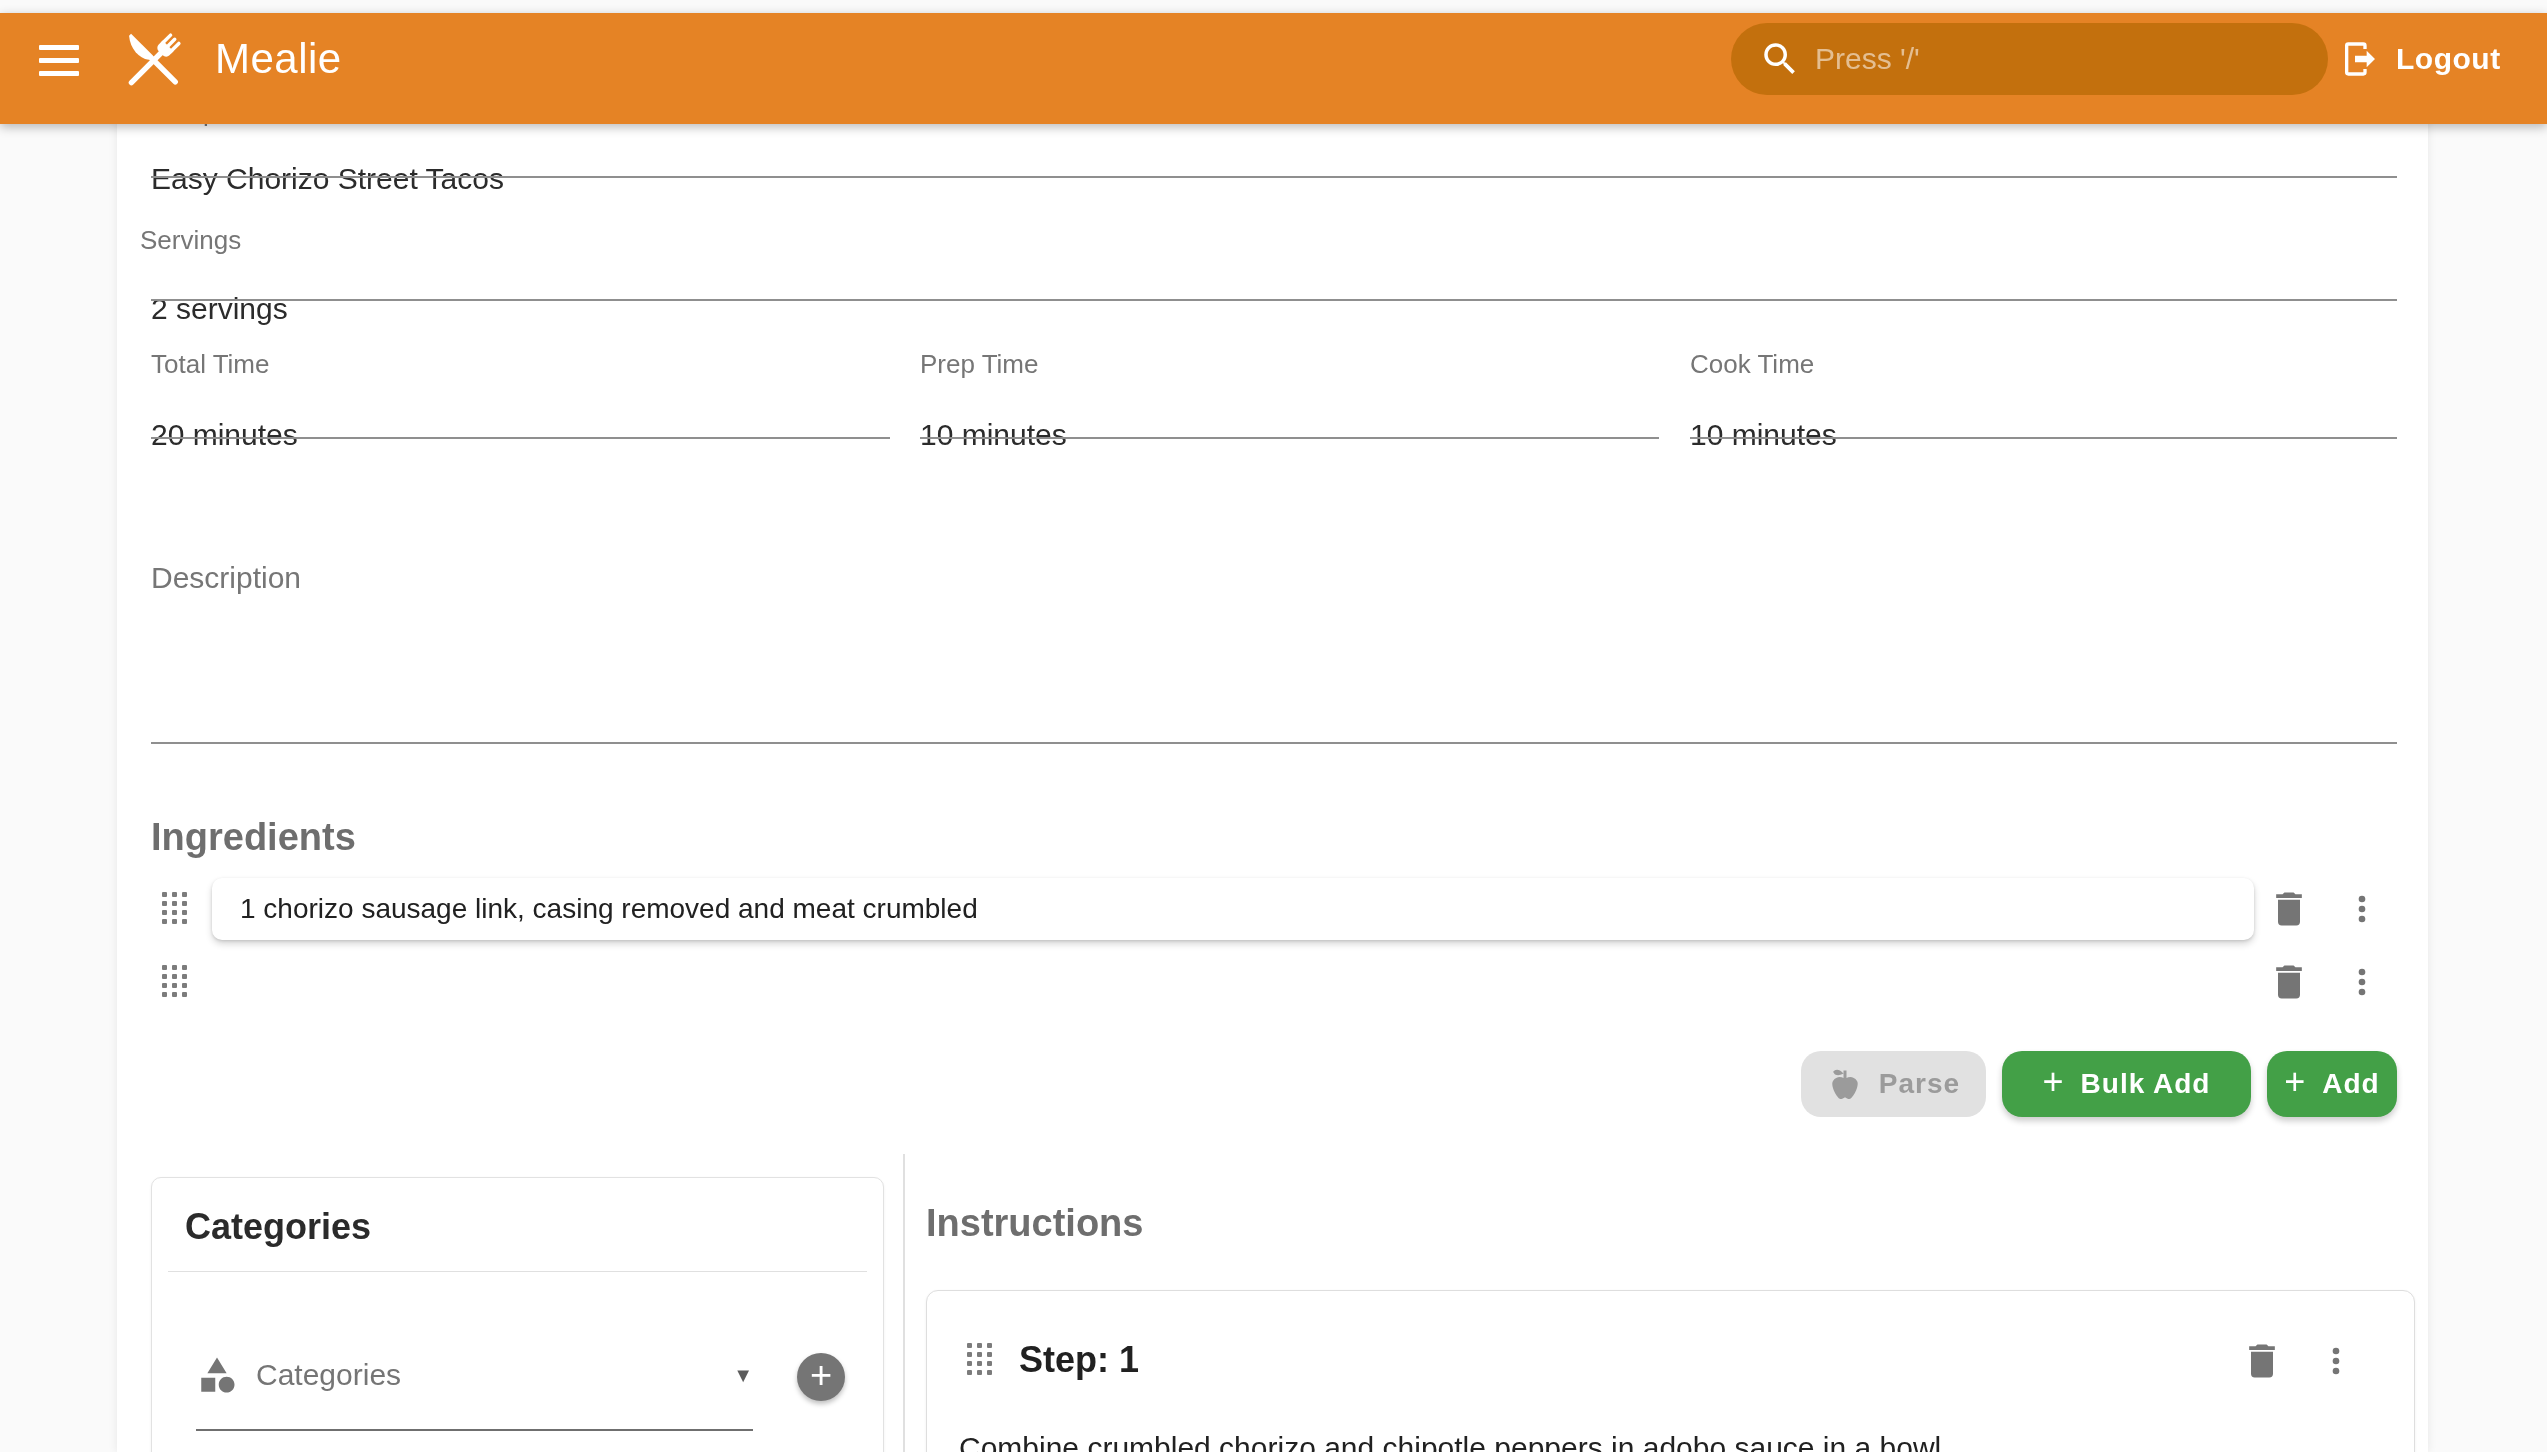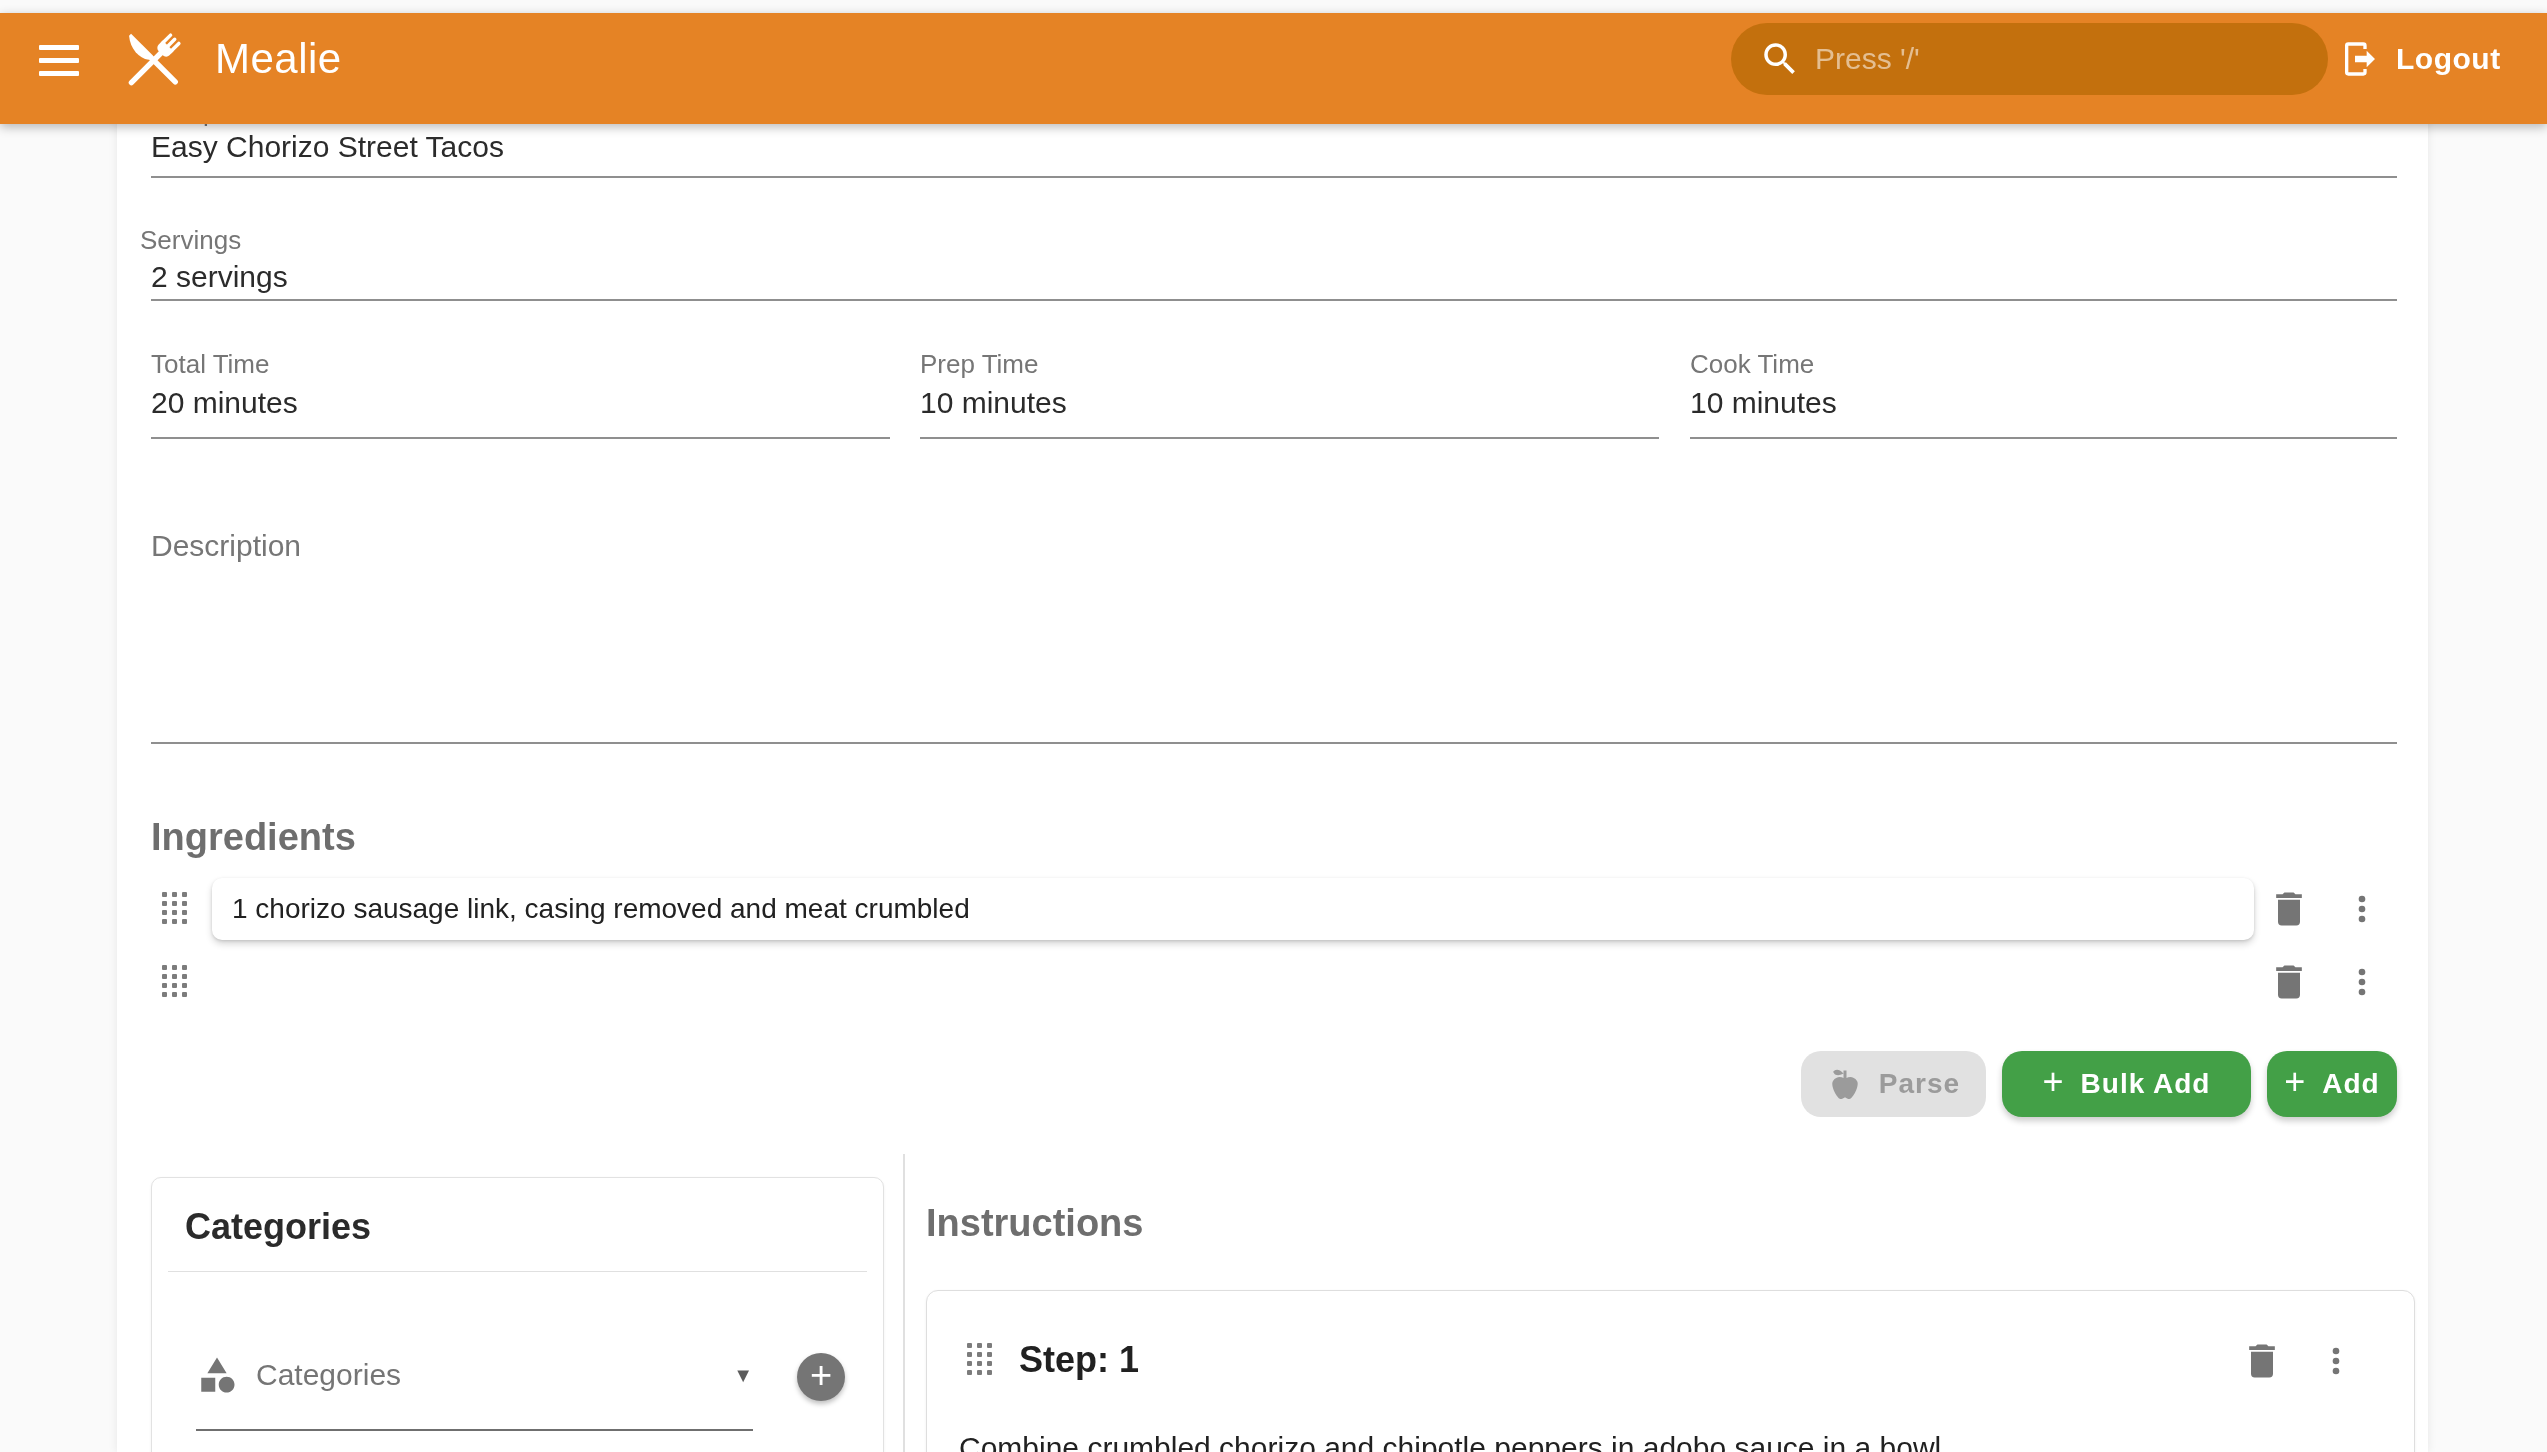--- a/index.html
+++ b/index.html
@@ -26,33 +26,33 @@
   .search-input::placeholder { color:rgba(255,255,255,0.55); }
   .logout-btn { position:absolute; left:2340px; top:12px; height:68px; display:flex;
                 align-items:center; gap:16px; background:transparent; border:none; cursor:pointer; }
   .logout-label { color:#fff; font-size:30px; font-weight:600; letter-spacing:0.5px; }
 
   
   .main-card { position:absolute; left:117px; top:93px; width:2311px; height:1360px;
                background:#fff; box-shadow:0 0 9px rgba(0,0,0,0.08); }
 
   .field-label { position:absolute; font-size:26px; color:#767676; }
-  .field-value { position:absolute; font-size:30px; color:#2b2b2b; white-space:nowrap; }
+  .field-value { position:absolute; font-size:30px; color:#2b2b2b; white-space:nowrap;margin-top:32px; }
   .underline   { position:absolute; height:2px; background:#8f8f8f; }
 
   .section-heading { position:absolute; font-size:38px; font-weight:700; color:#6e6e6e;margin-top:16px; }
 
   
   .drag-handle { position:absolute; width:28px; height:34px; display:grid;
                  grid-template-columns:repeat(3,5px); grid-auto-rows:5px; gap:4px 5px;
                  cursor:grab; }
   .drag-handle i { background:#7c7c7c; border-radius:1px; }
   .ing-card { position:absolute; left:212px; width:2042px; height:62px; background:#fff;
               border-radius:10px; box-shadow:0 4px 7px rgba(0,0,0,0.16), 0 1px 3px rgba(0,0,0,0.12);
-              display:flex; align-items:center; padding-left:20px; }
+              display:flex; align-items:center; padding-left:28px; }
   .ing-text { font-size:28px; color:#212121; white-space:nowrap; }
   .icon-btn { position:absolute; width:48px; height:48px; border:none; background:transparent;
               cursor:pointer; display:flex; align-items:center; justify-content:center; }
 
   
   .btn { position:absolute; top:1051px; height:66px; border:none; border-radius:20px;
          display:flex; align-items:center; justify-content:center; gap:16px;
          font-family:"Liberation Sans", sans-serif; font-size:28px; font-weight:600;
          letter-spacing:1px; cursor:pointer; }
   .btn .plus { font-size:36px; font-weight:400; line-height:1; transform:translateY(-2px); }

